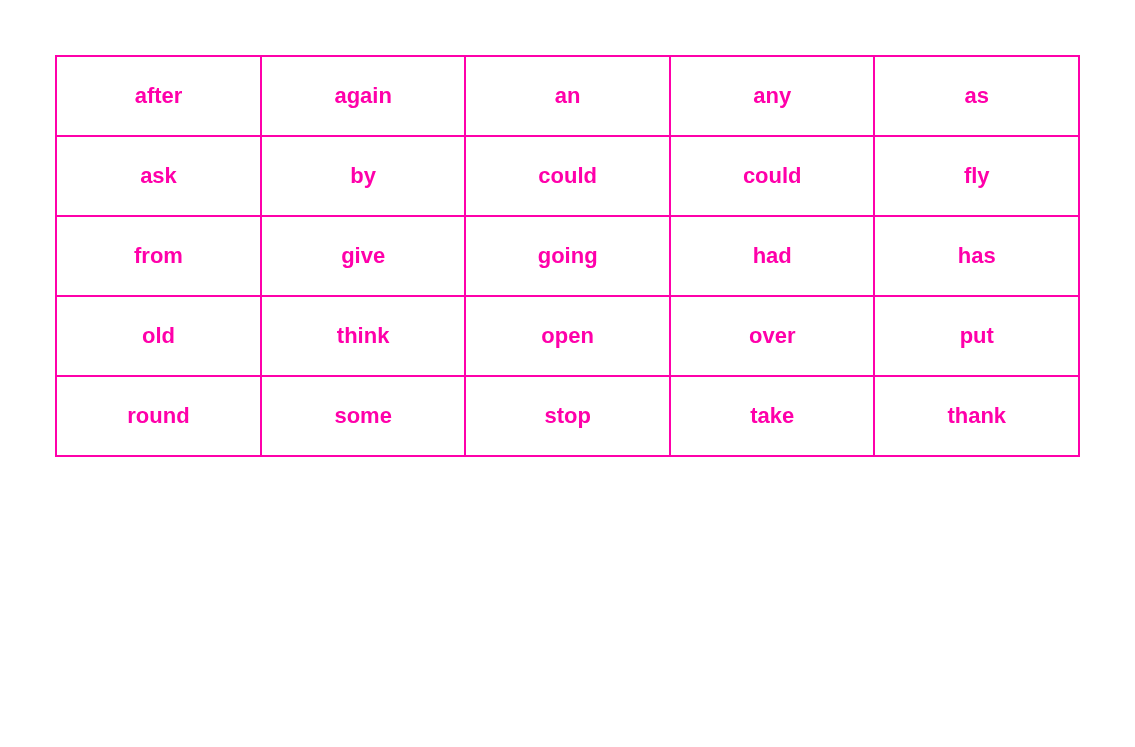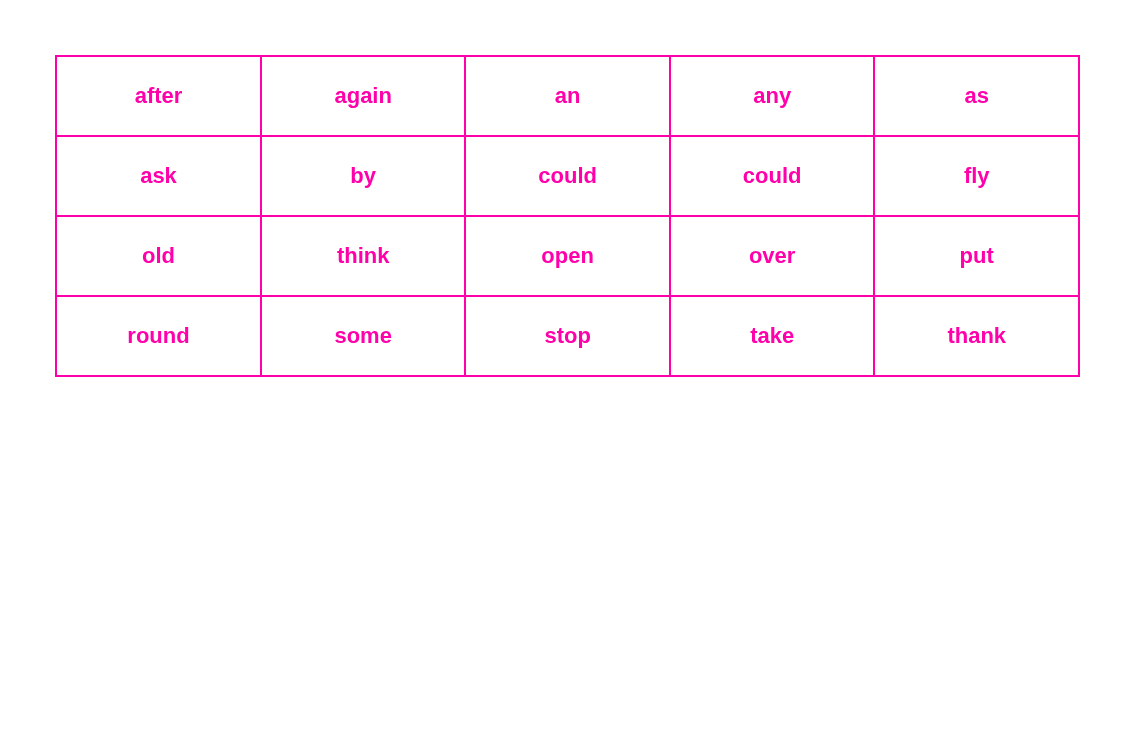--- a/index.html
+++ b/index.html
@@ -47,20 +47,27 @@
         <td>as</td>
       </tr>
       <tr>
         <td>ask</td>
         <td>by</td>
         <td>could</td>
         <td>could</td>
         <td>fly</td>
       </tr>
       <tr>
+        <td>from</td>
+        <td>give</td>
+        <td>going</td>
+        <td>had</td>
+        <td>has</td>
+      </tr>
+      <tr>
         <td>old</td>
         <td>think</td>
         <td>open</td>
         <td>over</td>
         <td>put</td>
       </tr>
       <tr>
         <td>round</td>
         <td>some</td>
         <td>stop</td>

